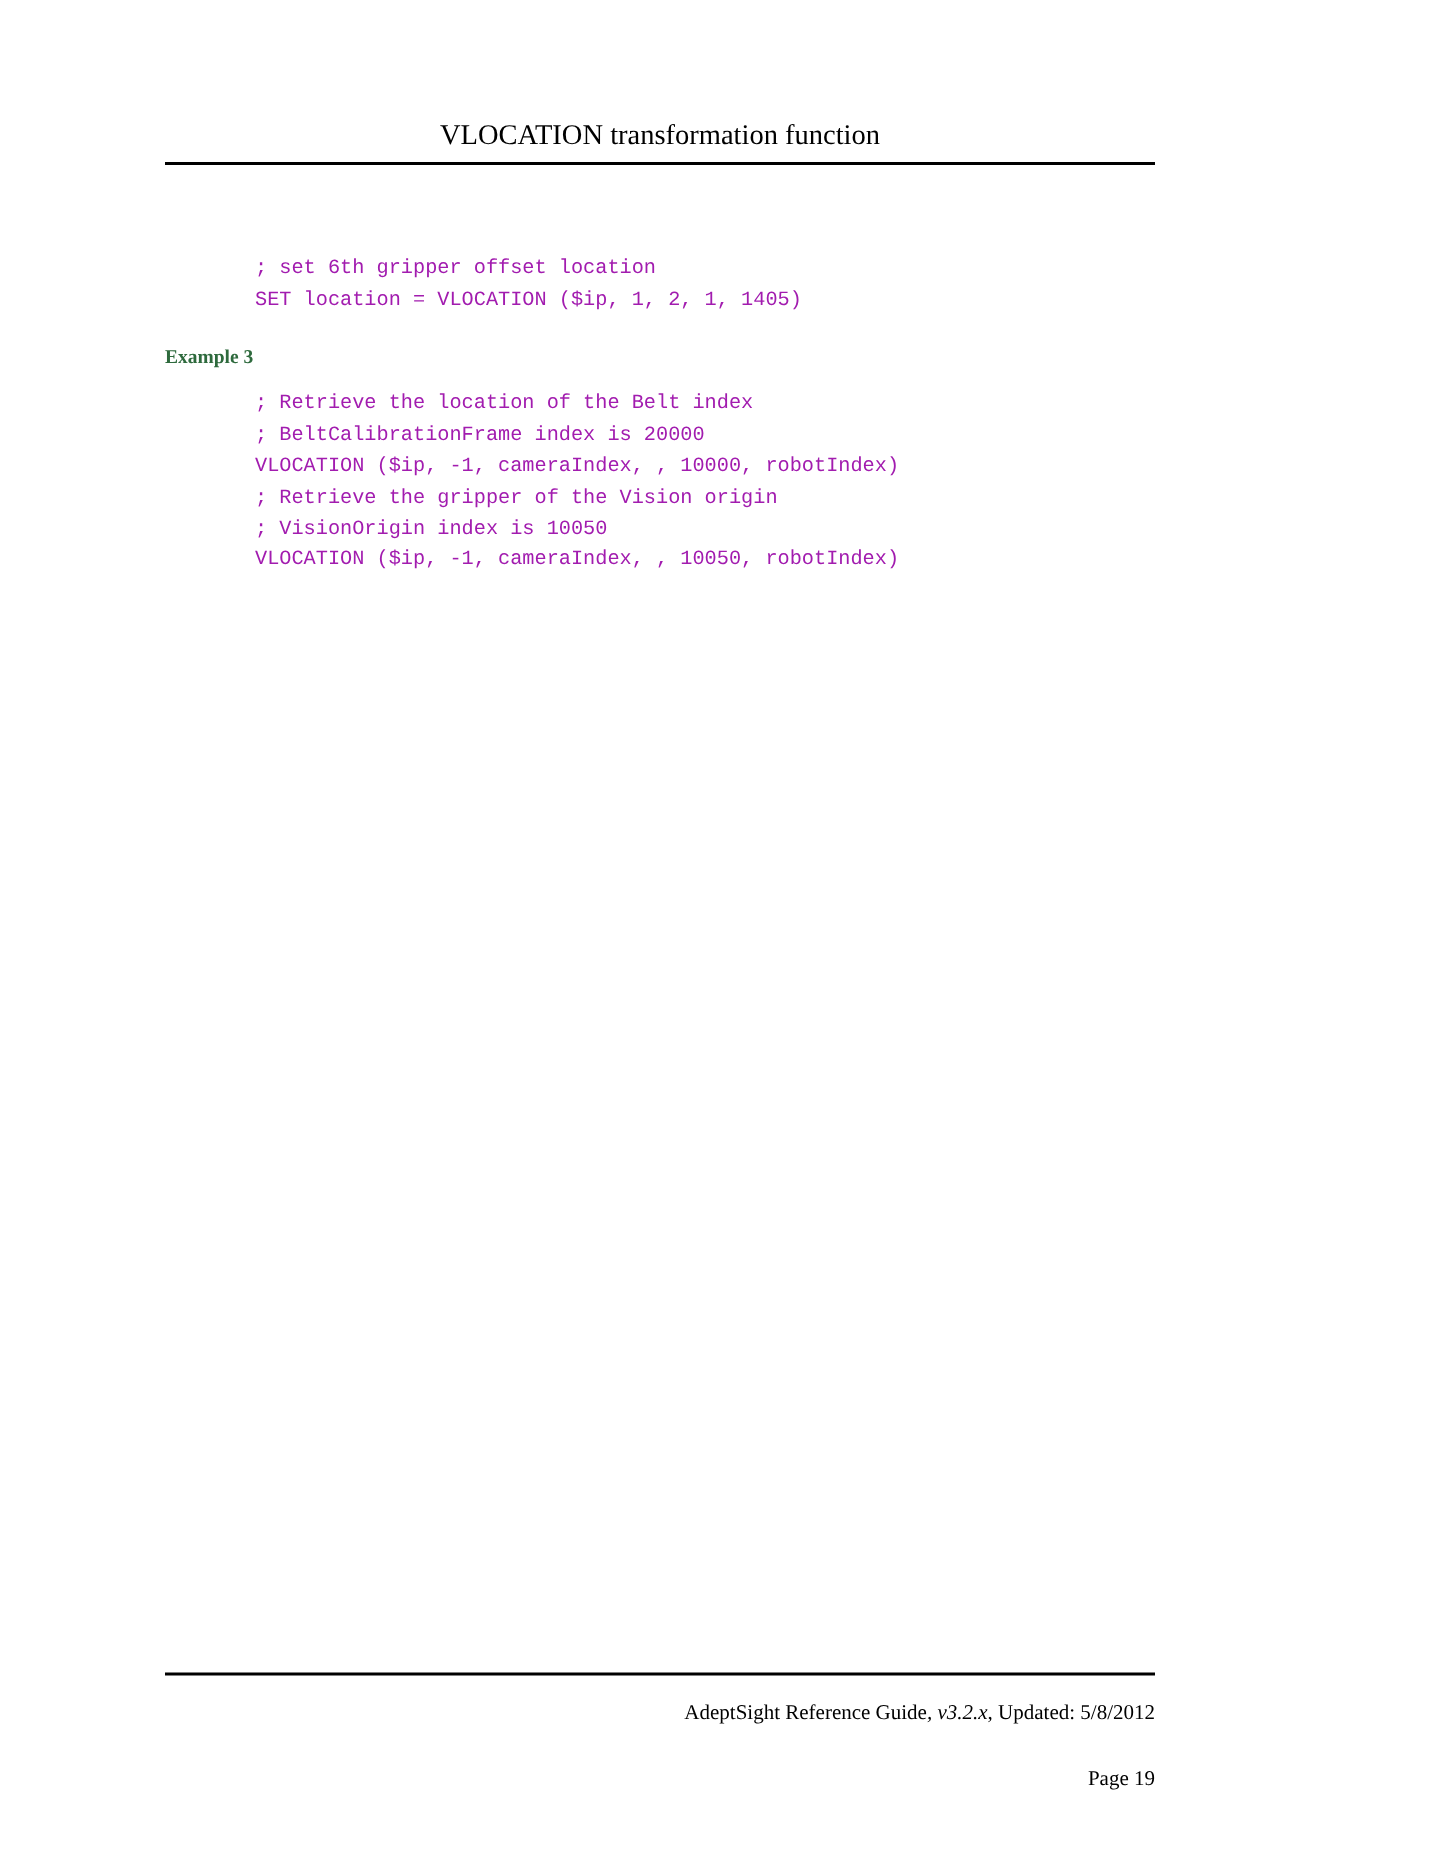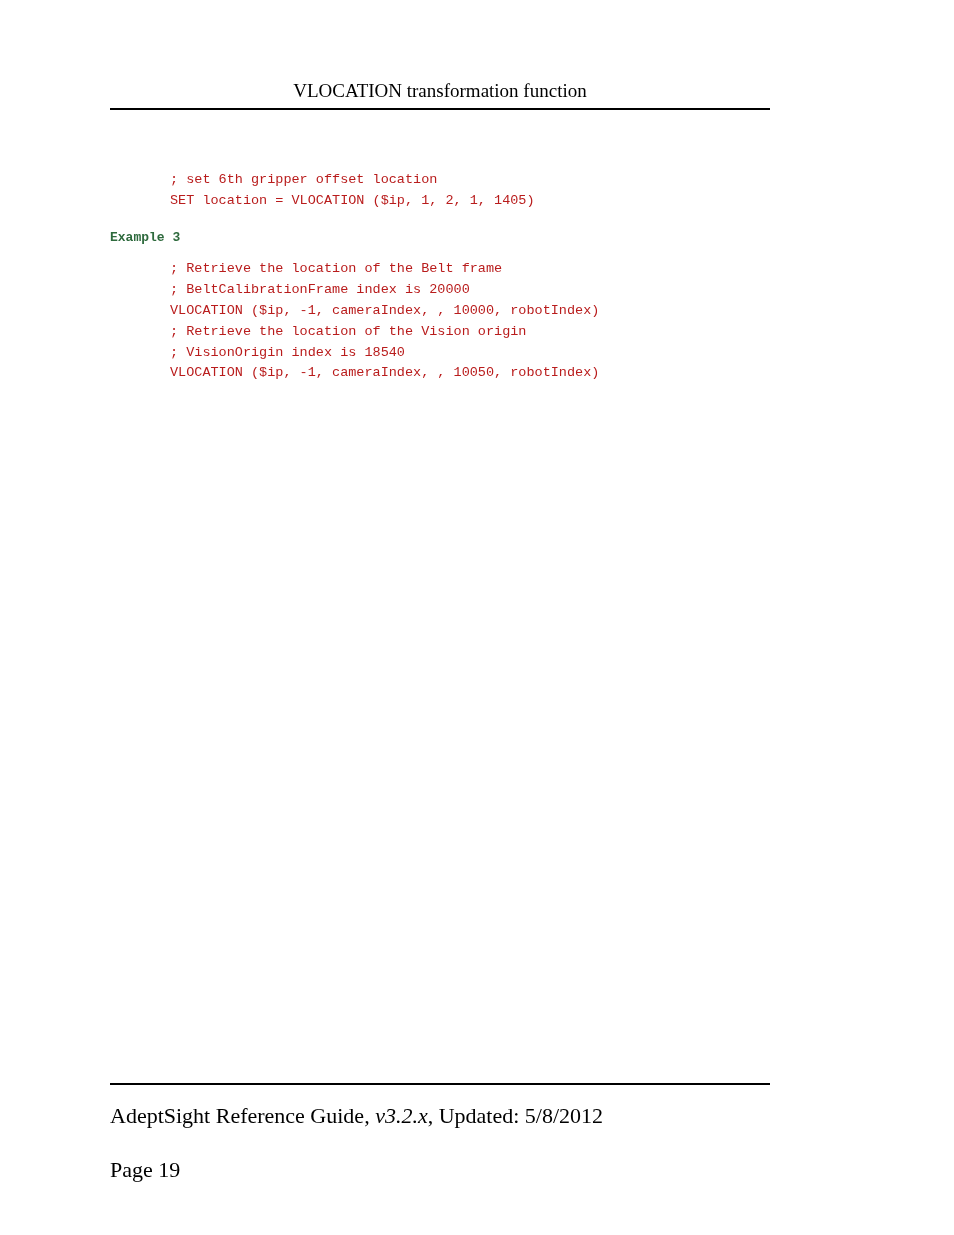--- a/index.html
+++ b/index.html
@@ -22,36 +22,36 @@
     padding-bottom: 6px;
     border-bottom: 2px solid #000;
     margin-bottom: 60px;
   }
   .code-block {
     font-family: "Courier New", Courier, monospace;
     font-size: 13.5px;
     white-space: pre;
     margin-left: 60px;
     line-height: 1.55;
-    color: #b91c1c;
+    color: #a21caf;
   }
   .example-heading {
-    font-family: Liberation Mono, monospace;
+    font-family: Liberation Serif, serif;
     font-weight: bold;
     color: #2e6a3d;
     font-size: 13px;
     margin: 18px 0 14px 0;
   }
   .footer {
     position: absolute;
     left: 110px;
     right: 110px;
-    bottom: 52px;
-    text-align: left;
-    font-size: 22px;
+    bottom: 40px;
+    text-align: right;
+    font-size: 14px;
   }
   .footer-rule {
     border-top: 2px solid #000;
     margin-bottom: 18px;
   }
   .footer-line1 {
     margin-bottom: 28px;
   }
   .italic { font-style: italic; }
 </style>
@@ -62,25 +62,25 @@
 
   <div class="header-line">
     <span>VLOCATION transformation function</span>
   </div>
 
   <div class="code-block"><span>; set 6th gripper offset location</span>
 <span>SET location = VLOCATION ($ip, 1, 2, 1, 1405)</span></div>
 
   <div class="example-heading">Example 3</div>
 
-  <div class="code-block"><span>; Retrieve the location of the Belt frame</span>
+  <div class="code-block"><span>; Retrieve the location of the Belt index</span>
 <span>; BeltCalibrationFrame index is 20000</span>
 <span>VLOCATION ($ip, -1, cameraIndex, , 10000, robotIndex)</span>
-<span>; Retrieve the location of the Vision origin</span>
-<span>; VisionOrigin index is 18540</span>
+<span>; Retrieve the gripper of the Vision origin</span>
+<span>; VisionOrigin index is 10050</span>
 <span>VLOCATION ($ip, -1, cameraIndex, , 10050, robotIndex)</span></div>
 
   <div class="footer">
     <div class="footer-rule"></div>
     <div class="footer-line1">
       <span>AdeptSight Reference Guide</span><span class="italic">, v3.2.x</span><span>, Updated: 5/8/2012</span>
     </div>
     <div>Page 19</div>
   </div>
 

